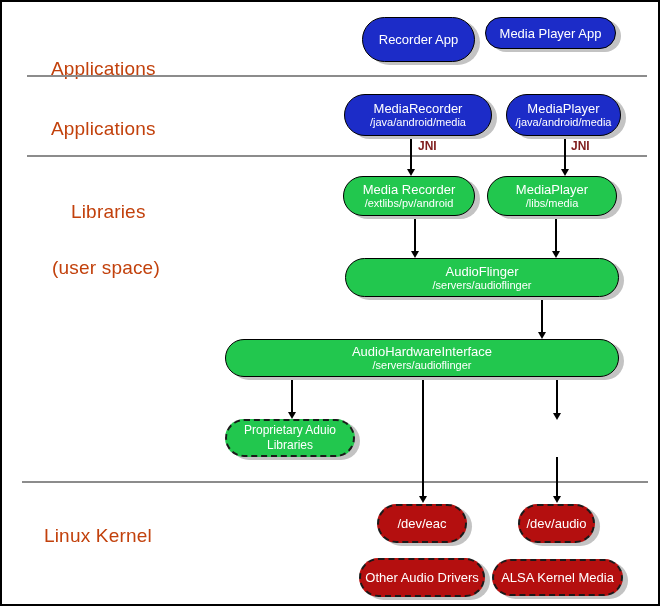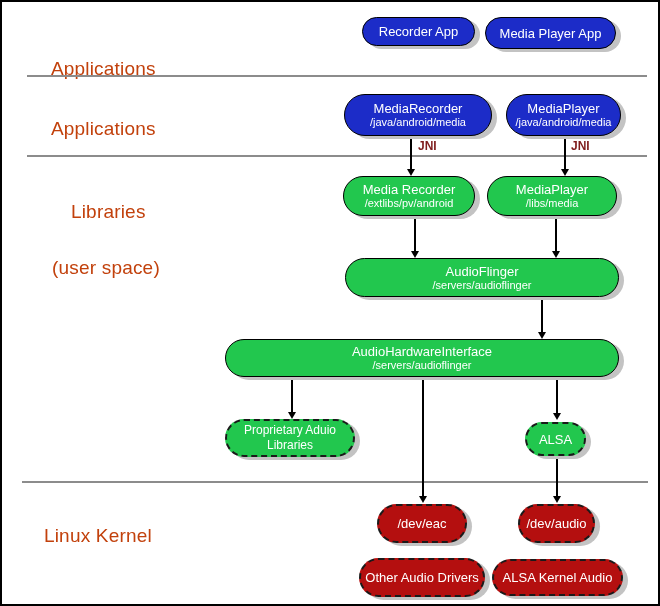--- a/index.html
+++ b/index.html
@@ -51,21 +51,21 @@
   <div class="edge-label" style="left:569px;top:137px;">JNI</div>
 
   <div class="vline arrow" style="left:412px;top:214px;height:35px;"></div>
   <div class="vline arrow" style="left:553px;top:214px;height:35px;"></div>
   <div class="vline arrow" style="left:539px;top:295px;height:35px;"></div>
   <div class="vline arrow" style="left:289px;top:375px;height:35px;"></div>
   <div class="vline arrow" style="left:420px;top:375px;height:119px;"></div>
   <div class="vline arrow" style="left:554px;top:375px;height:36px;"></div>
   <div class="vline arrow" style="left:554px;top:455px;height:39px;"></div>
 
-  <div class="pill blue solid" style="left:360px;top:15px;width:113px;height:29px;">
+  <div class="pill blue solid" style="left:360px;top:15px;width:113px;height:45px;">
     <span class="t">Recorder App</span>
   </div>
   <div class="pill blue solid" style="left:483px;top:15px;width:131px;height:32px;">
     <span class="t">Media Player App</span>
   </div>
 
   <div class="pill blue solid" style="left:342px;top:92px;width:148px;height:42px;">
     <span class="t">MediaRecorder</span>
     <span class="s">/java/android/media</span>
   </div>
@@ -87,30 +87,27 @@
     <span class="s">/servers/audioflinger</span>
   </div>
   <div class="pill green solid" style="left:223px;top:337px;width:394px;height:38px;">
     <span class="t">AudioHardwareInterface</span>
     <span class="s">/servers/audioflinger</span>
   </div>
   <div class="pill green dashed" style="left:223px;top:417px;width:130px;height:38px;">
     <span class="m">Proprietary Aduio</span>
     <span class="m">Libraries</span>
   </div>
-  <div class="pill green dashed" style="left:523px;top:420px;width:61px;height:34px;">
-    <span class="t">ALSA</span>
-  </div>
 
   <div class="pill red dashed" style="left:375px;top:502px;width:90px;height:39px;">
     <span class="t">/dev/eac</span>
   </div>
   <div class="pill red dashed" style="left:516px;top:502px;width:77px;height:39px;">
     <span class="t">/dev/audio</span>
   </div>
   <div class="pill red dashed" style="left:357px;top:556px;width:126px;height:39px;">
     <span class="t">Other Audio Drivers</span>
   </div>
   <div class="pill red dashed" style="left:490px;top:557px;width:131px;height:37px;">
-    <span class="t">ALSA Kernel Audio</span>
+    <span class="t">ALSA Kernel Media</span>
   </div>
 
 </div>
 
 </body></html>

